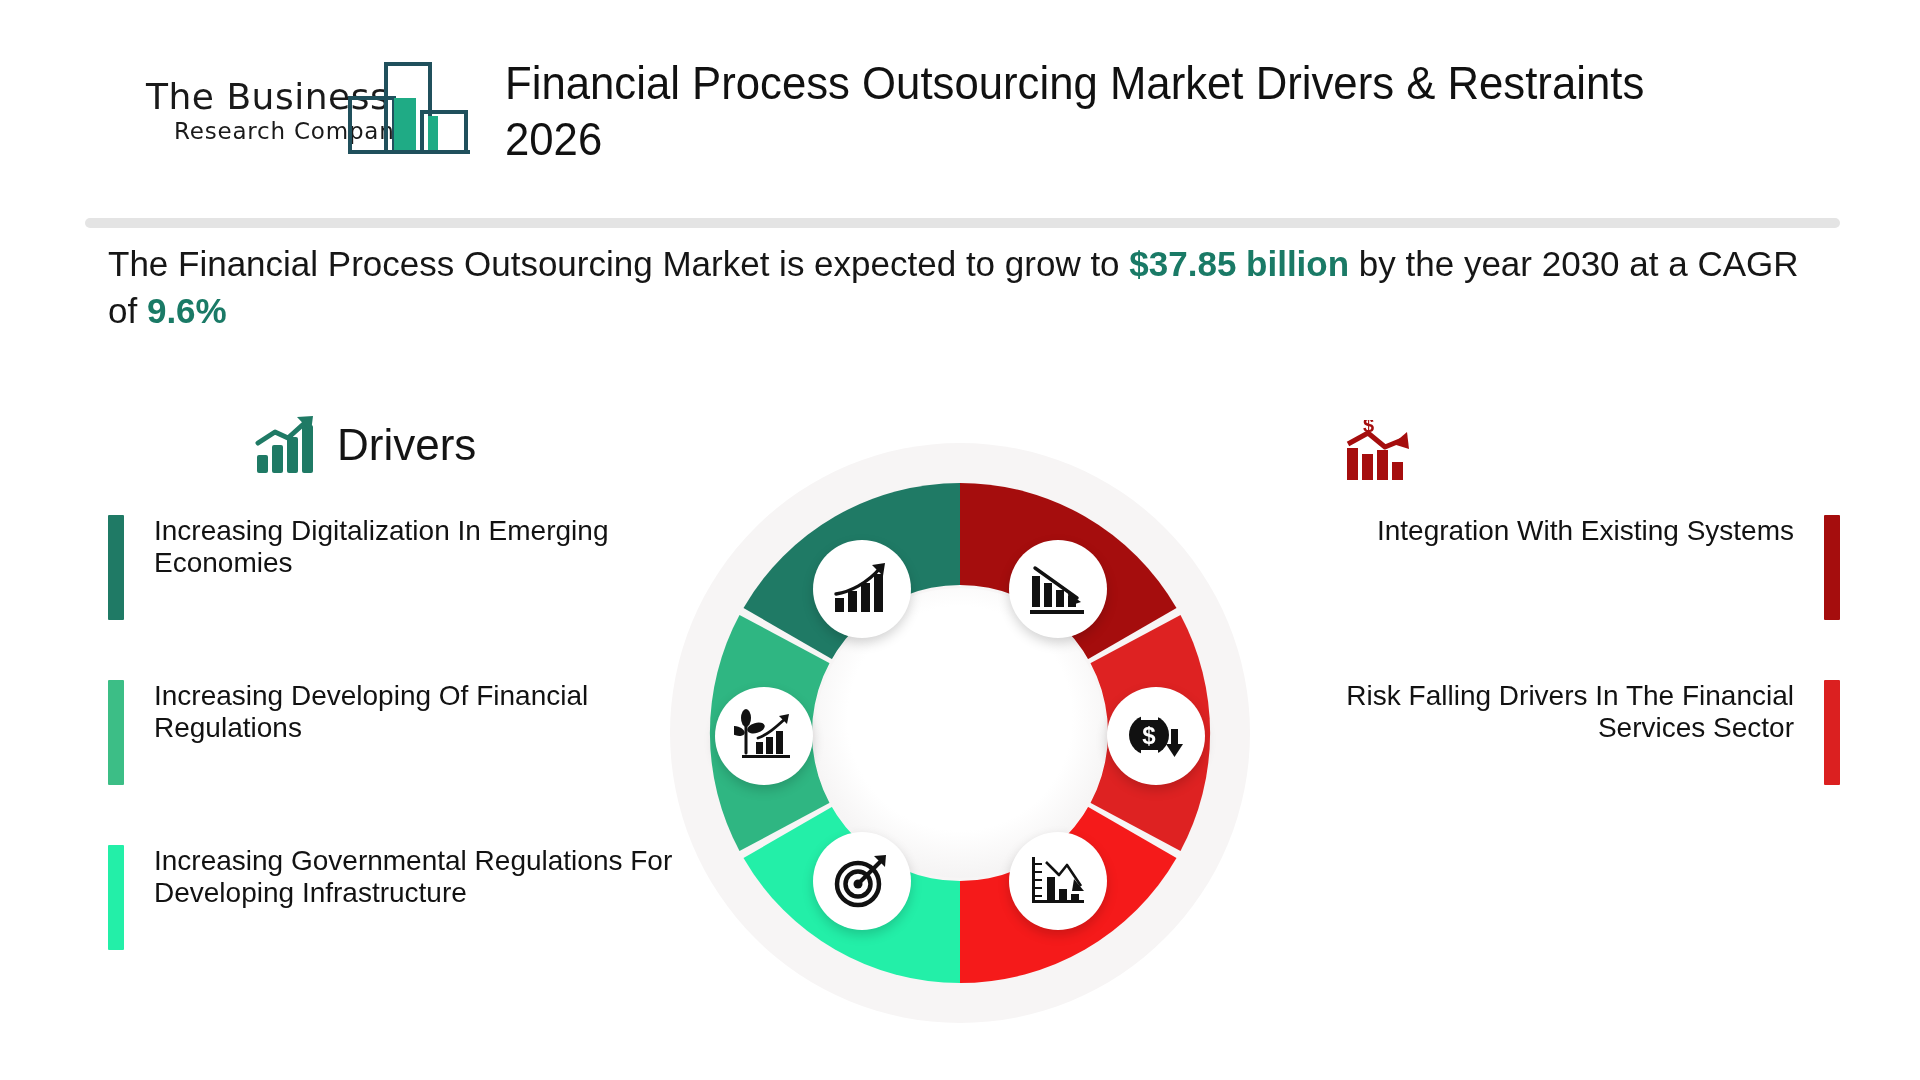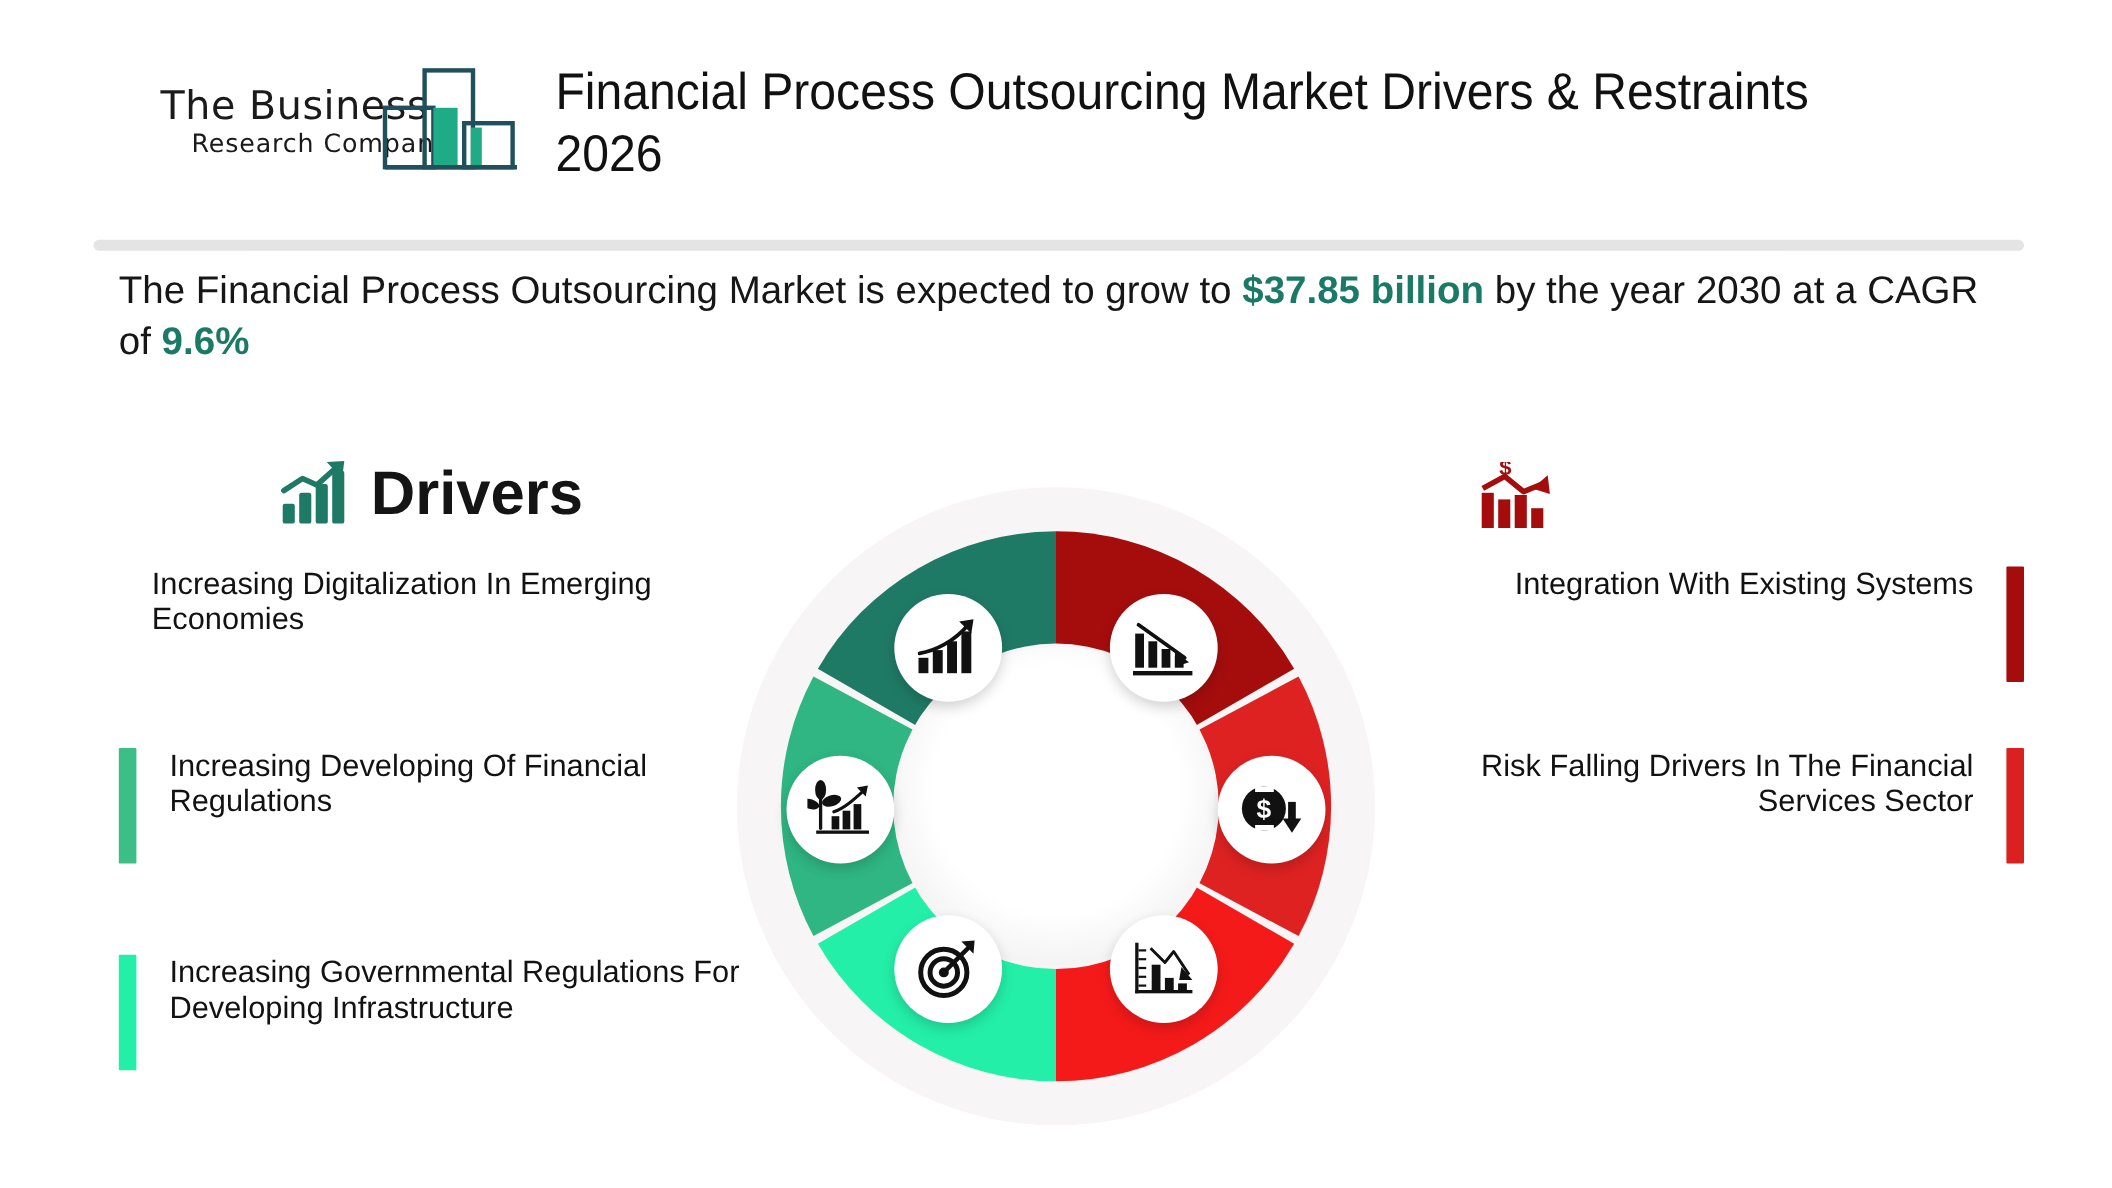--- a/index.html
+++ b/index.html
@@ -98,22 +98,22 @@
   
   .sec-head {
     position: absolute;
     display: flex;
     align-items: center;
     gap: 16px;
   }
   .sec-head.drivers { left: 255px; top: 415px; }
   .sec-head.restraints { left: 1345px; top: 420px; }
   .sec-title {
-    font-size: 56px;
-    font-weight: 700;
+    font-size: 44px;
+    font-weight: 400;
     color: #141414;
     font-family: "Liberation Sans", sans-serif;
     white-space: nowrap;
   }
 
   
   .list-item {
     position: absolute;
     display: flex;
     align-items: stretch;
@@ -224,29 +224,29 @@
     <rect x="17" y="34" width="11" height="26" fill="#A50D0D"></rect>
     <rect x="32" y="30" width="11" height="30" fill="#A50D0D"></rect>
     <rect x="47" y="42" width="11" height="18" fill="#A50D0D"></rect>
     <path d="M3 24 L23 13 L40 27 L57 20" fill="none" stroke="#A50D0D" stroke-width="5" stroke-linejoin="round"></path>
     <path d="M62 12 L64 29 L48 24 Z" fill="#A50D0D"></path>
     <text x="18" y="12" font-family="Liberation Sans, sans-serif" font-size="20" font-weight="bold" fill="#A50D0D">$</text>
   </svg>
 </div>
 
 <div class="drivers-list">
-  <div class="list-item" style="top:515px;height:105px;flex-direction:column;">
+  <div class="list-item" style="top:515px;height:105px;">
     <div class="bar" style="background:#1F7A65;"></div>
     <div class="item-text">Increasing Digitalization In Emerging Economies</div>
   </div>
   <div class="list-item" style="top:680px;height:105px;">
     <div class="bar" style="background:#3CBE86;"></div>
     <div class="item-text">Increasing Developing Of Financial Regulations</div>
   </div>
-  <div class="list-item" style="top:845px;height:105px;margin-top:23px;">
+  <div class="list-item" style="top:845px;height:105px;">
     <div class="bar" style="background:#23EFA8;"></div>
     <div class="item-text">Increasing Governmental Regulations For Developing Infrastructure</div>
   </div>
 </div>
 
 <div class="restraints-list">
   <div class="list-item" style="top:515px;height:105px;right:80px;">
     <div class="item-text">Integration With Existing Systems</div>
     <div class="bar" style="background:#A50D0D;"></div>
   </div>

